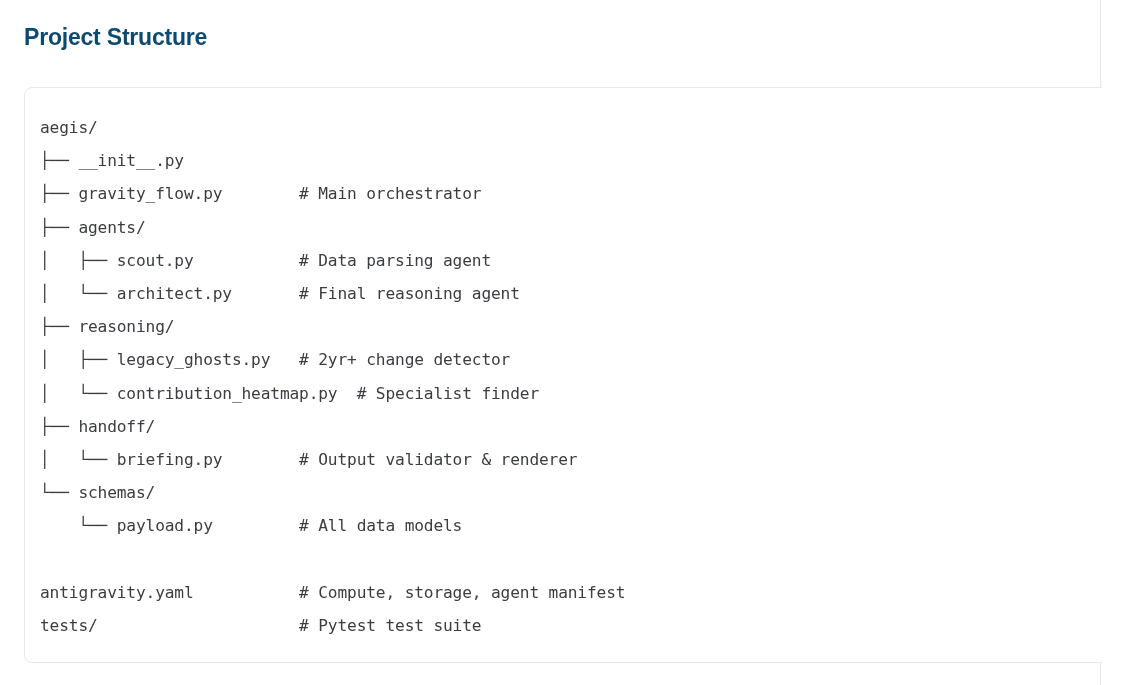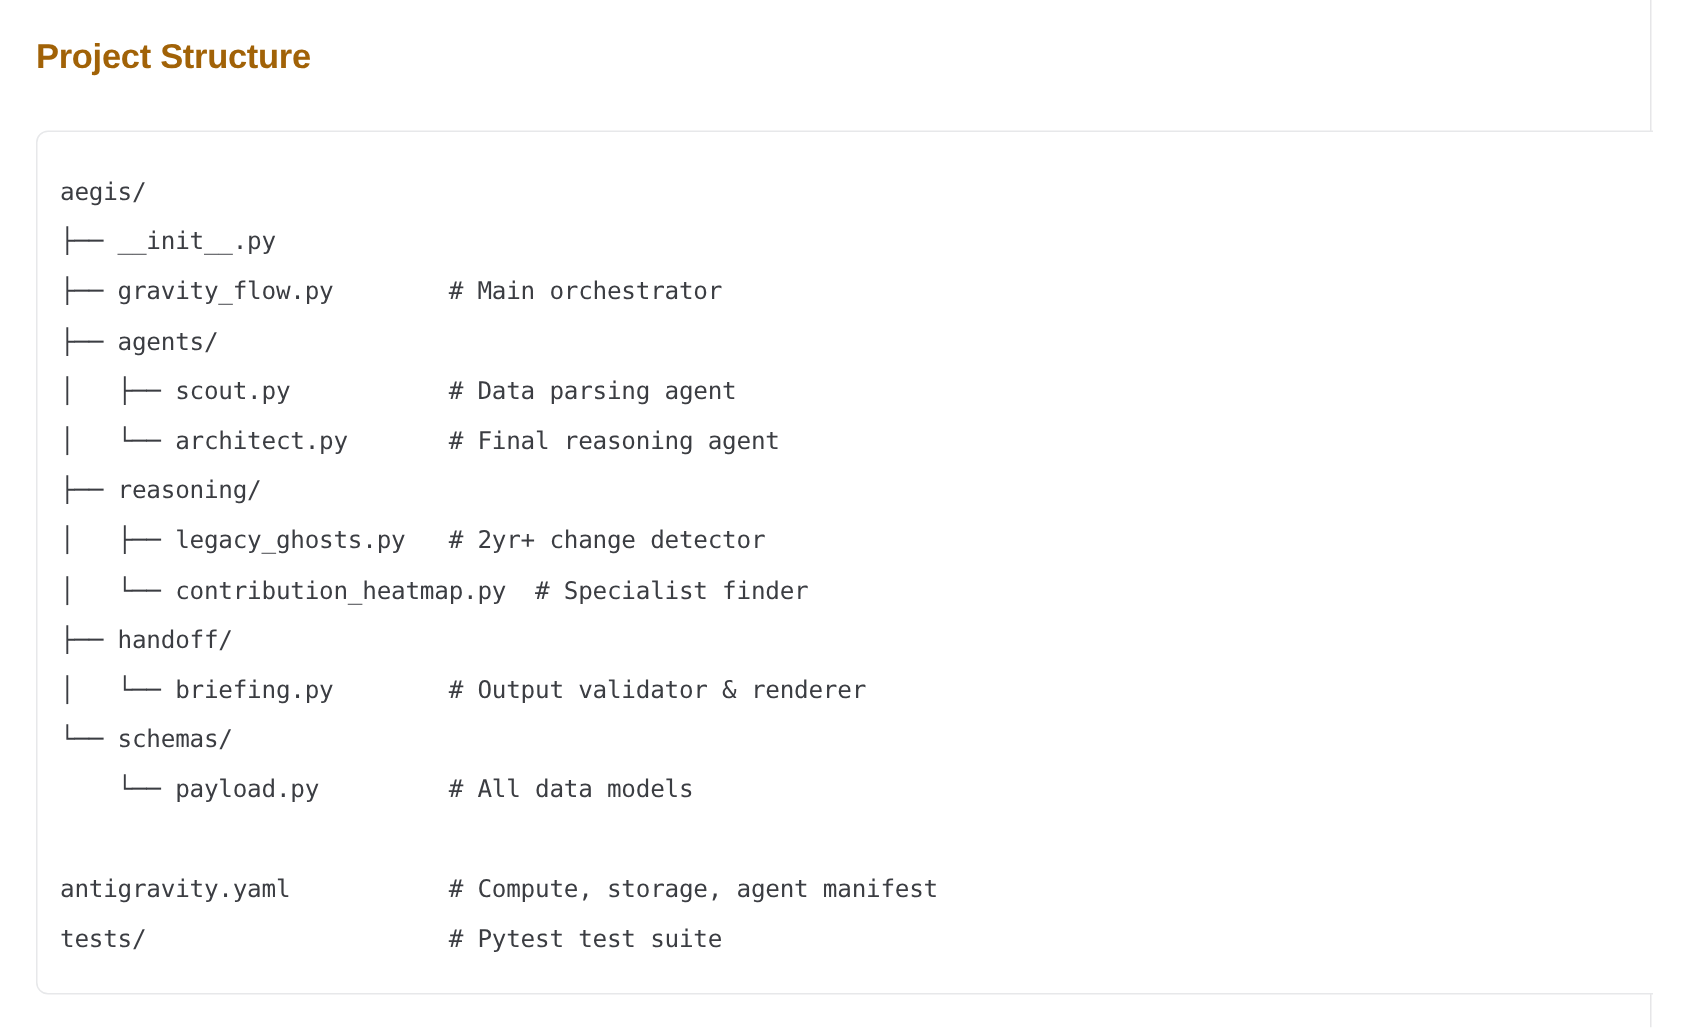--- a/index.html
+++ b/index.html
@@ -38,21 +38,21 @@
 
   .page-title {
     position: absolute;
     left: 24px;
     top: 22px;
     margin: 0;
     font-size: 23px;
     line-height: 30px;
     font-weight: bold;
     letter-spacing: -0.2px;
-    color: #a16207;
+    color: #0c4a6e;
     font-family: "Liberation Sans", sans-serif;
   }
 
   .code-block {
     position: absolute;
     left: 24px;
     top: 87px;
     width: 1106px;
     height: 576px;
     box-sizing: border-box;

